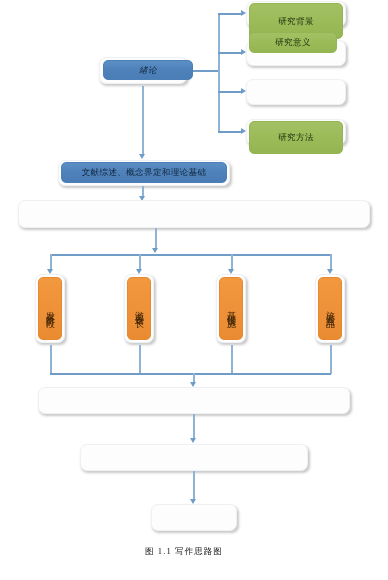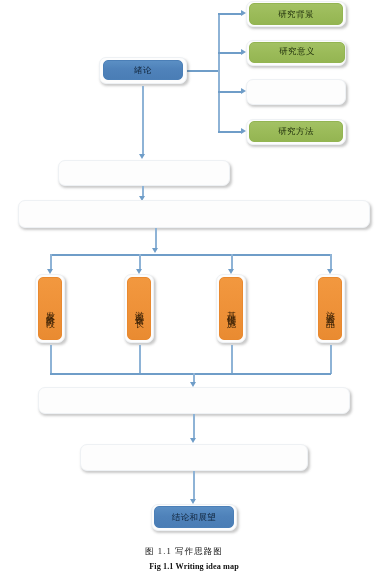--- a/index.html
+++ b/index.html
@@ -127,45 +127,48 @@
   <div class="ln h" style="left:218px; top:52px; width:24px;"></div>
   <div class="arrow-r" style="left:241px; top:49.2px;"></div>
 
   <div class="ln h" style="left:218px; top:91px; width:24px;"></div>
   <div class="arrow-r" style="left:241px; top:88.2px;"></div>
 
   <div class="ln h" style="left:218px; top:131px; width:24px;"></div>
   <div class="arrow-r" style="left:241px; top:128.2px;"></div>
 
   <div class="frame" style="left:99px; top:57px; width:88px; height:27px;"></div>
-  <div class="node blue" style="left:103px; top:60px; width:80px; height:20px;">
+  <div class="node blue" style="left:103px; top:60px; width:90px; height:20px;font-style:italic;">
     <span>绪论</span>
   </div>
 
   <div class="frame" style="left:246px; top:1px; width:100px; height:26px;"></div>
-  <div class="node green" style="left:249px; top:3px; width:94px; height:22px;">
+  <div class="node green" style="left:249px; top:3px; width:94px; height:36px;">
     <span>研究背景</span>
   </div>
 
   <div class="frame" style="left:246px; top:40px; width:100px; height:26px;"></div>
-  <div class="node green" style="left:249px; top:42px; width:96px; height:21px;font-family:Liberation Mono, monospace;">
+  <div class="node green" style="left:249px; top:32px; width:88px; height:21px;">
     <span>研究意义</span>
   </div>
 
   <div class="frame" style="left:246px; top:79px; width:100px; height:26px;"></div>
 
   <div class="frame" style="left:246px; top:119px; width:100px; height:26px;"></div>
-  <div class="node green" style="left:249px; top:121px; width:94px; height:21px;text-align:center;">
+  <div class="node green" style="left:249px; top:121px; width:94px; height:33px;text-align:center;">
     <span>研究方法</span>
   </div>
 
   <div class="ln v soft" style="left:142px; top:86px; height:70px;"></div>
   <div class="arrow-d" style="left:139.3px; top:154px;"></div>
 
   <div class="frame" style="left:58px; top:160px; width:172px; height:26px;"></div>
+  <div class="node blue" style="left:61px; top:162px; width:166px; height:21px;">
+    <span>文献综述、概念界定和理论基础</span>
+  </div>
 
   <div class="ln v soft" style="left:142px; top:186px; height:12px;"></div>
   <div class="arrow-d" style="left:139.3px; top:196px;"></div>
 
   <div class="frame" style="left:18px; top:200px; width:352px; height:28px;"></div>
 
   <div class="ln v soft" style="left:155px; top:228px; height:22px;"></div>
   <div class="arrow-d" style="left:152.3px; top:248px;"></div>
 
   <div class="ln h" style="left:50px; top:254px; width:281px;"></div>
@@ -214,20 +217,16 @@
 
   <div class="ln v soft" style="left:193px; top:414px; height:26px;"></div>
   <div class="arrow-d" style="left:190.3px; top:438px;"></div>
 
   <div class="frame" style="left:80px; top:444px; width:228px; height:27px;"></div>
 
   <div class="ln v soft" style="left:193px; top:471px; height:30px;"></div>
   <div class="arrow-d" style="left:190.3px; top:499px;"></div>
 
   <div class="frame" style="left:151px; top:504px; width:86px; height:27px;"></div>
-  <div class="node blue" style="left:154px; top:506px; width:80px; height:22px;">
-    <span>结论和展望</span>
-  </div>
 
   <div class="caption-cn" style="top:546px;">图 1.1 写作思路图</div>
-  <div class="caption-en" style="top:562px;">Fig 1.1 Writing idea map</div>
 
 </div>
 
 </body></html>

